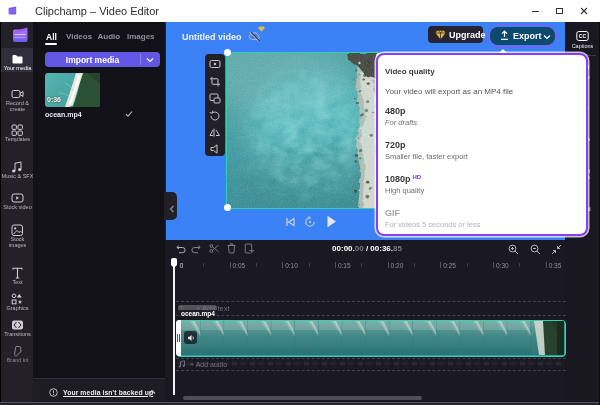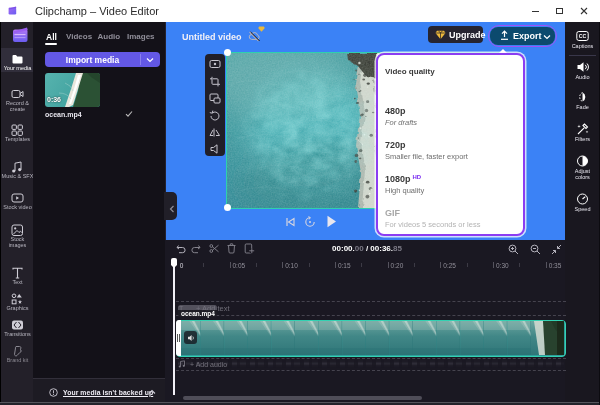--- a/index.html
+++ b/index.html
@@ -609,23 +609,24 @@
     </svg>
   <div class="abs" style="left:25px;top:121px;font-size:7px;color:#77757f;">+ Add audio</div>
 
   <div class="abs" style="left:18px;top:156px;width:239px;height:4px;background:#4f4d58;border-radius:2px;"></div>
 
   <div class="abs" style="left:8.3px;top:19px;width:1.3px;height:136px;background:#f2f0f7;"></div>
   <div class="abs" style="left:5.8px;top:18px;width:6.2px;height:7px;background:#fff;border-radius:2px 2px 0 0;"></div>
   <div class="abs" style="left:5.8px;top:25px;width:0;height:0;border-left:3.1px solid transparent;border-right:3.1px solid transparent;border-top:3.5px solid #fff;"></div>
 </div>
 
-<div class="abs" style="left:376px;top:53px;width:149px;height:183px;background:#fff;border:2px solid #8b3df2;border-radius:8px;box-shadow:0 0 0 1.5px rgba(255,255,255,0.75);">
+<div class="abs" style="left:376px;top:53px;width:212px;height:183px;background:#fff;border:2px solid #8b3df2;border-radius:8px;box-shadow:0 0 0 1.5px rgba(255,255,255,0.75);">
   <div class="abs" style="left:-80px;top:-6px;"></div>
   <div class="abs" style="left:7px;top:12px;font-size:8px;font-weight:bold;color:#3a3a3a;">Video quality</div>
+  <div class="abs" style="left:7px;top:32px;font-size:8px;color:#565656;">Your video will export as an MP4 file</div>
   <div class="abs" style="left:7px;top:51px;font-size:9px;font-weight:bold;color:#3a3a3a;">480p</div>
   <div class="abs" style="left:7px;top:62.5px;font-size:7.5px;color:#6e6e6e;font-style:italic;">For drafts</div>
   <div class="abs" style="left:7px;top:85px;font-size:9px;font-weight:bold;color:#3a3a3a;">720p</div>
   <div class="abs" style="left:7px;top:96.5px;font-size:7.5px;color:#6e6e6e;">Smaller file, faster export</div>
   <div class="abs" style="left:7px;top:119px;font-size:9px;font-weight:bold;color:#3a3a3a;">1080p<span style="font-size:6px;color:#7b2df0;vertical-align:3px;margin-left:2px;">HD</span></div>
   <div class="abs" style="left:7px;top:131px;font-size:7.5px;color:#6e6e6e;">High quality</div>
   <div class="abs" style="left:7px;top:153px;font-size:9px;font-weight:bold;color:#a7a7a7;">GIF</div>
   <div class="abs" style="left:7px;top:165px;font-size:7.5px;color:#b3b3b3;">For videos 5 seconds or less</div>
 </div>
 <div class="abs" style="left:498.5px;top:49px;width:0;height:0;border-left:4px solid transparent;border-right:4px solid transparent;border-bottom:4.5px solid #fff;"></div>

